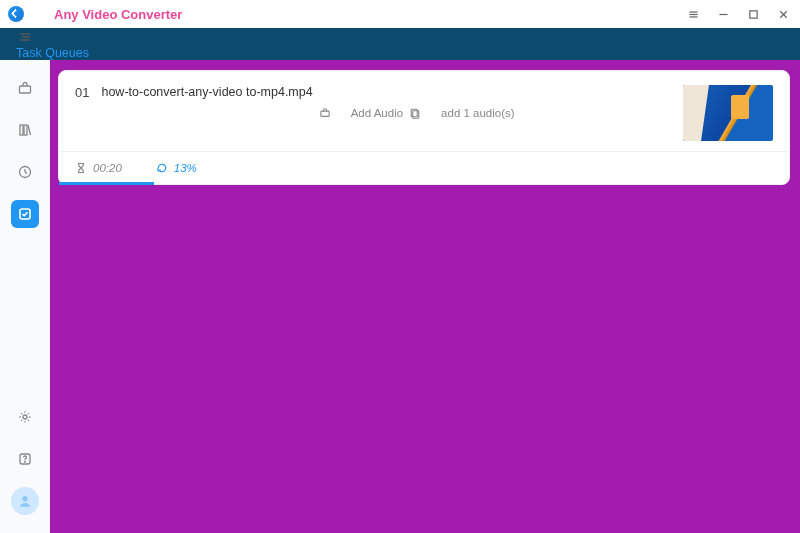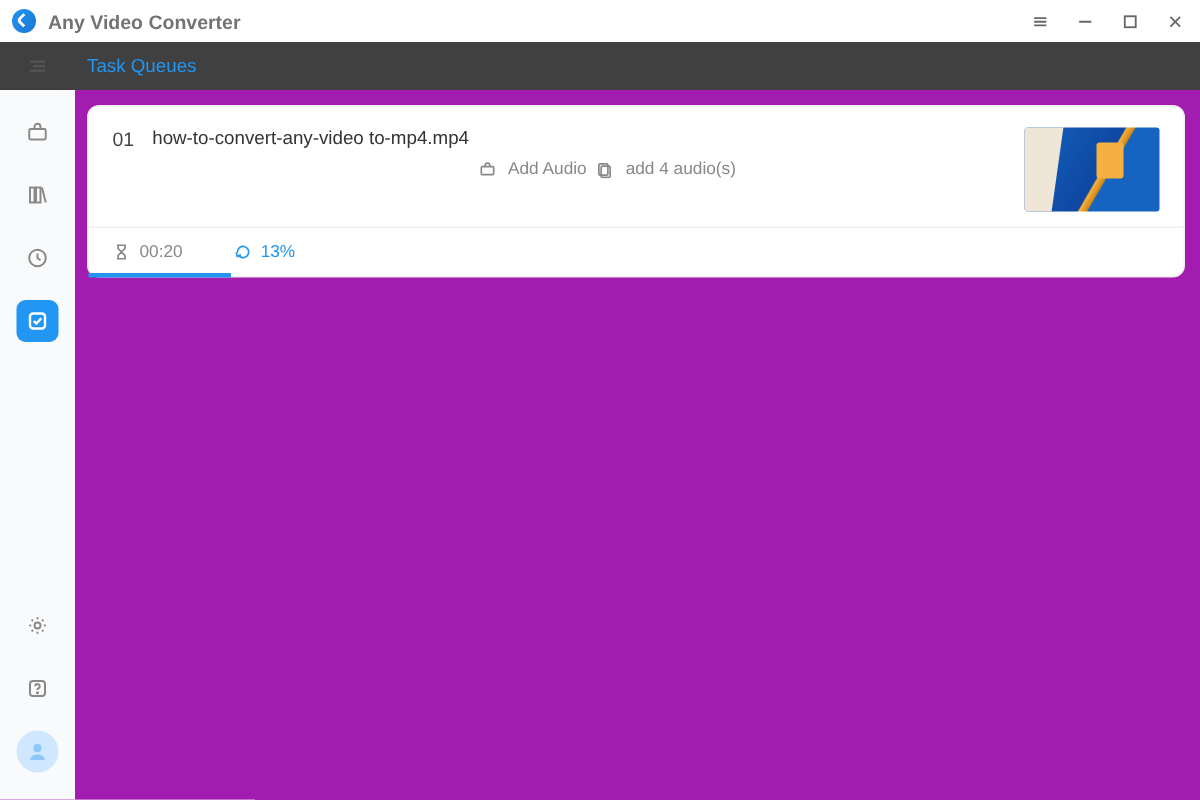--- a/index.html
+++ b/index.html
@@ -33,41 +33,42 @@
     width: 5px; height: 5px;
     border: 2px solid #fff;
     border-right: none;
     border-bottom: none;
     border-radius: 3px 0 0 0;
     transform: rotate(-45deg);
   }
   .titlebar .apptitle {
     font-size: 13px;
     font-weight: 600;
-    color: #737373;
+    color: #ec4899;
+    margin-left: 22px;
   }
   .winbtns {
     margin-left: auto;
     display: flex;
     gap: 12px;
   }
   .winbtns .wbtn {
     width: 18px; height: 18px;
     display: flex; align-items: center; justify-content: center;
     color: #666;
     cursor: pointer;
   }
   .winbtns .wbtn svg { width: 13px; height: 13px; stroke: currentColor; fill: none; stroke-width: 1.5; }
 
   .topbar {
     height: 32px;
     display: flex;
-    align-items: center;
     padding-left: 16px;
-    background: #404040;
+    background: #0c4a6e;
+    flex-direction: column;
   }
   .topbar .menu-icon {
     width: 18px; height: 18px;
     display: flex; align-items: center; justify-content: center;
     color: #555;
     margin-right: 24px;
   }
   .topbar .pagetitle {
     color: #2196f3;
     font-size: 12.5px;
@@ -137,21 +138,21 @@
     flex-direction: row;
     gap: 6px;
   }
   .filename {
     color: #333;
     font-size: 12.5px;
   }
   .metarow {
     display: flex;
     align-items: center;
-    gap: 8px;
+    gap: 20px;
     color: #888;
     font-size: 11.5px;
   }
   .metarow svg { width: 12px; height: 12px; stroke: #888; fill: none; stroke-width: 1.5; }
   .thumb {
     width: 90px; height: 56px;
     background: linear-gradient(120deg, #1565c0 0%, #0d47a1 55%, #f5b041 56%, #d68910 60%, #1565c0 61%);
     border-radius: 2px;
     position: relative;
     overflow: hidden;
@@ -176,20 +177,21 @@
 
   .card-lower {
     border-top: 1px solid #eee;
     display: flex;
     align-items: flex-start;
     padding: 10px 16px 10px 16px;
     gap: 34px;
     color: #888;
     font-size: 11.5px;
     position: relative;
+    font-style: italic;
   }
   .stat {
     display: flex;
     align-items: center;
     gap: 6px;
   }
   .stat svg { width: 12px; height: 12px; stroke: #888; fill: none; stroke-width: 1.5; }
   .stat.progress { color: #2196f3; }
   .stat.progress svg { stroke: #2196f3; }
   .progressbar {
@@ -305,21 +307,21 @@
                   <rect x="2.5" y="5.5" width="11" height="7" rx="1"></rect>
                   <path d="M6 5.5V4.3a2 2 0 0 1 4 0v1.2"></path>
                 </svg>
               <span>Add Audio</span>
             </div>
             <div class="metarow">
               <svg viewBox="0 0 16 16">
                   <rect x="3" y="3" width="8" height="10" rx="1"></rect>
                   <rect x="5" y="5" width="8" height="10" rx="1"></rect>
                 </svg>
-              <span>add 4 audio(s)</span>
+              <span>add 1 audio(s)</span>
             </div>
           </div>
         </div>
         <div class="thumb"></div>
       </div>
       <div class="card-lower">
         <div class="stat">
           <svg viewBox="0 0 16 16">
               <path d="M4 2h8M4 14h8M5 2l0 3 3 3-3 3 0 3M11 2l0 3-3 3 3 3 0 3"></path>
             </svg>

